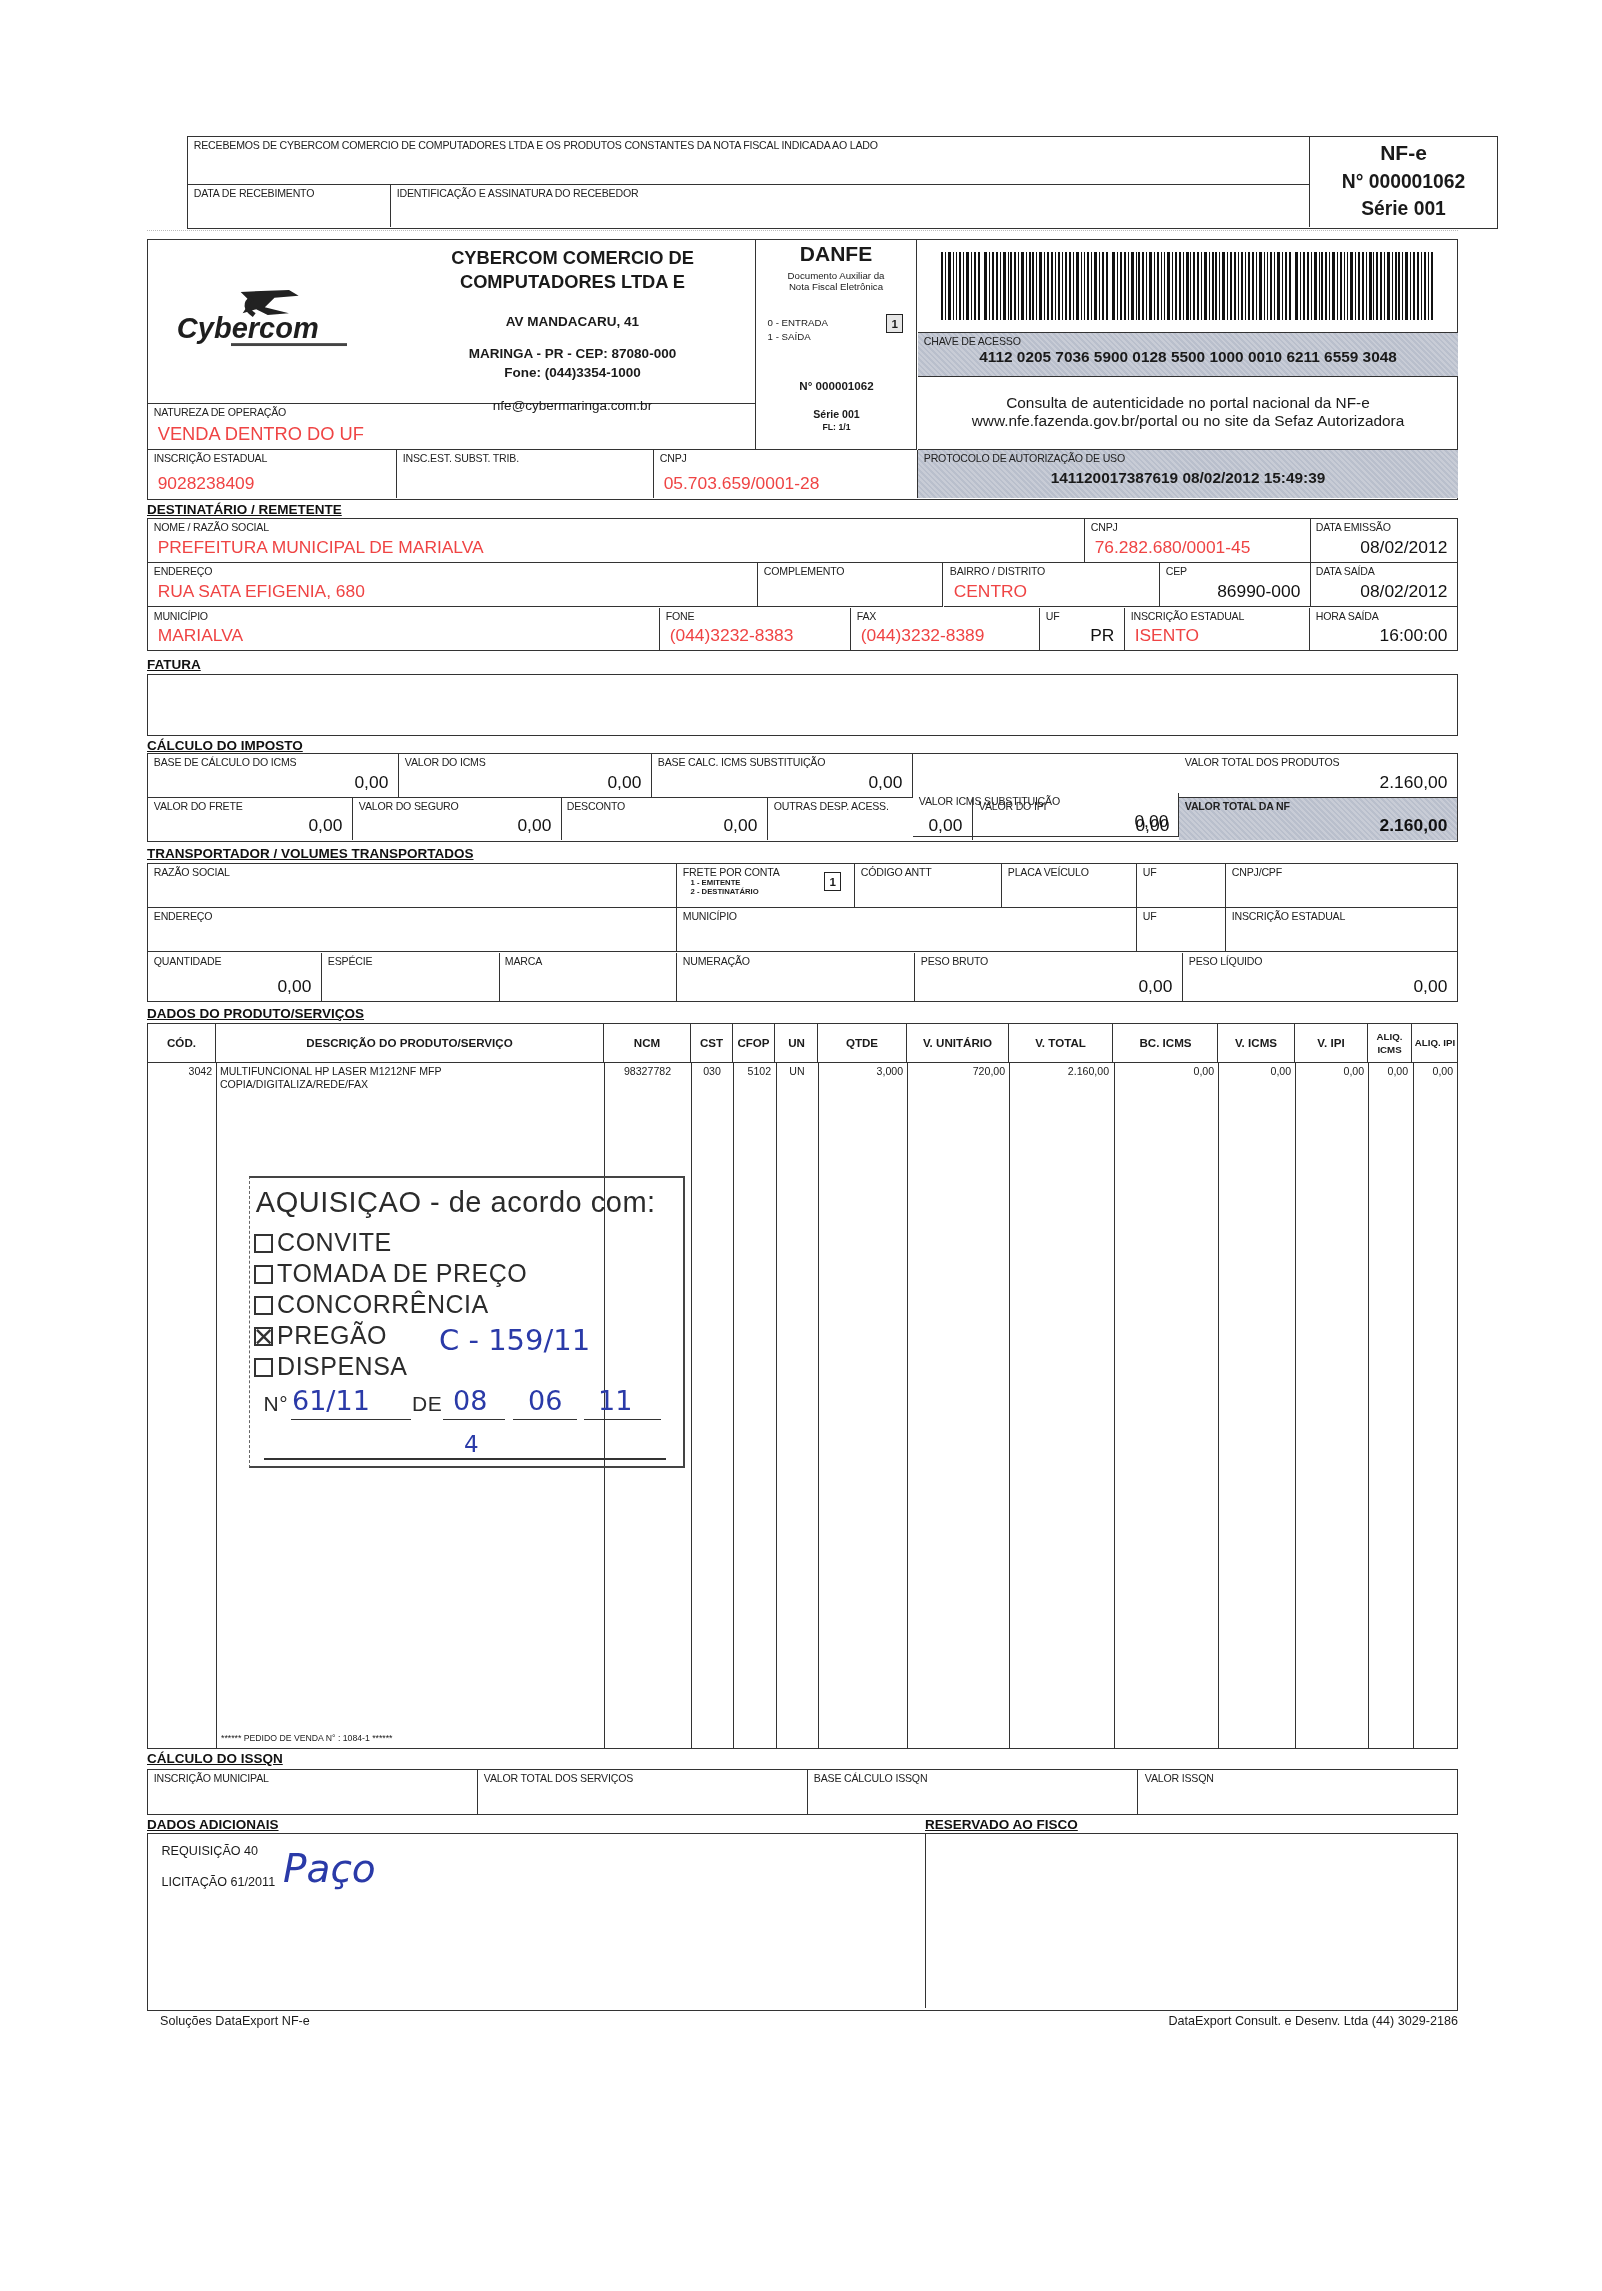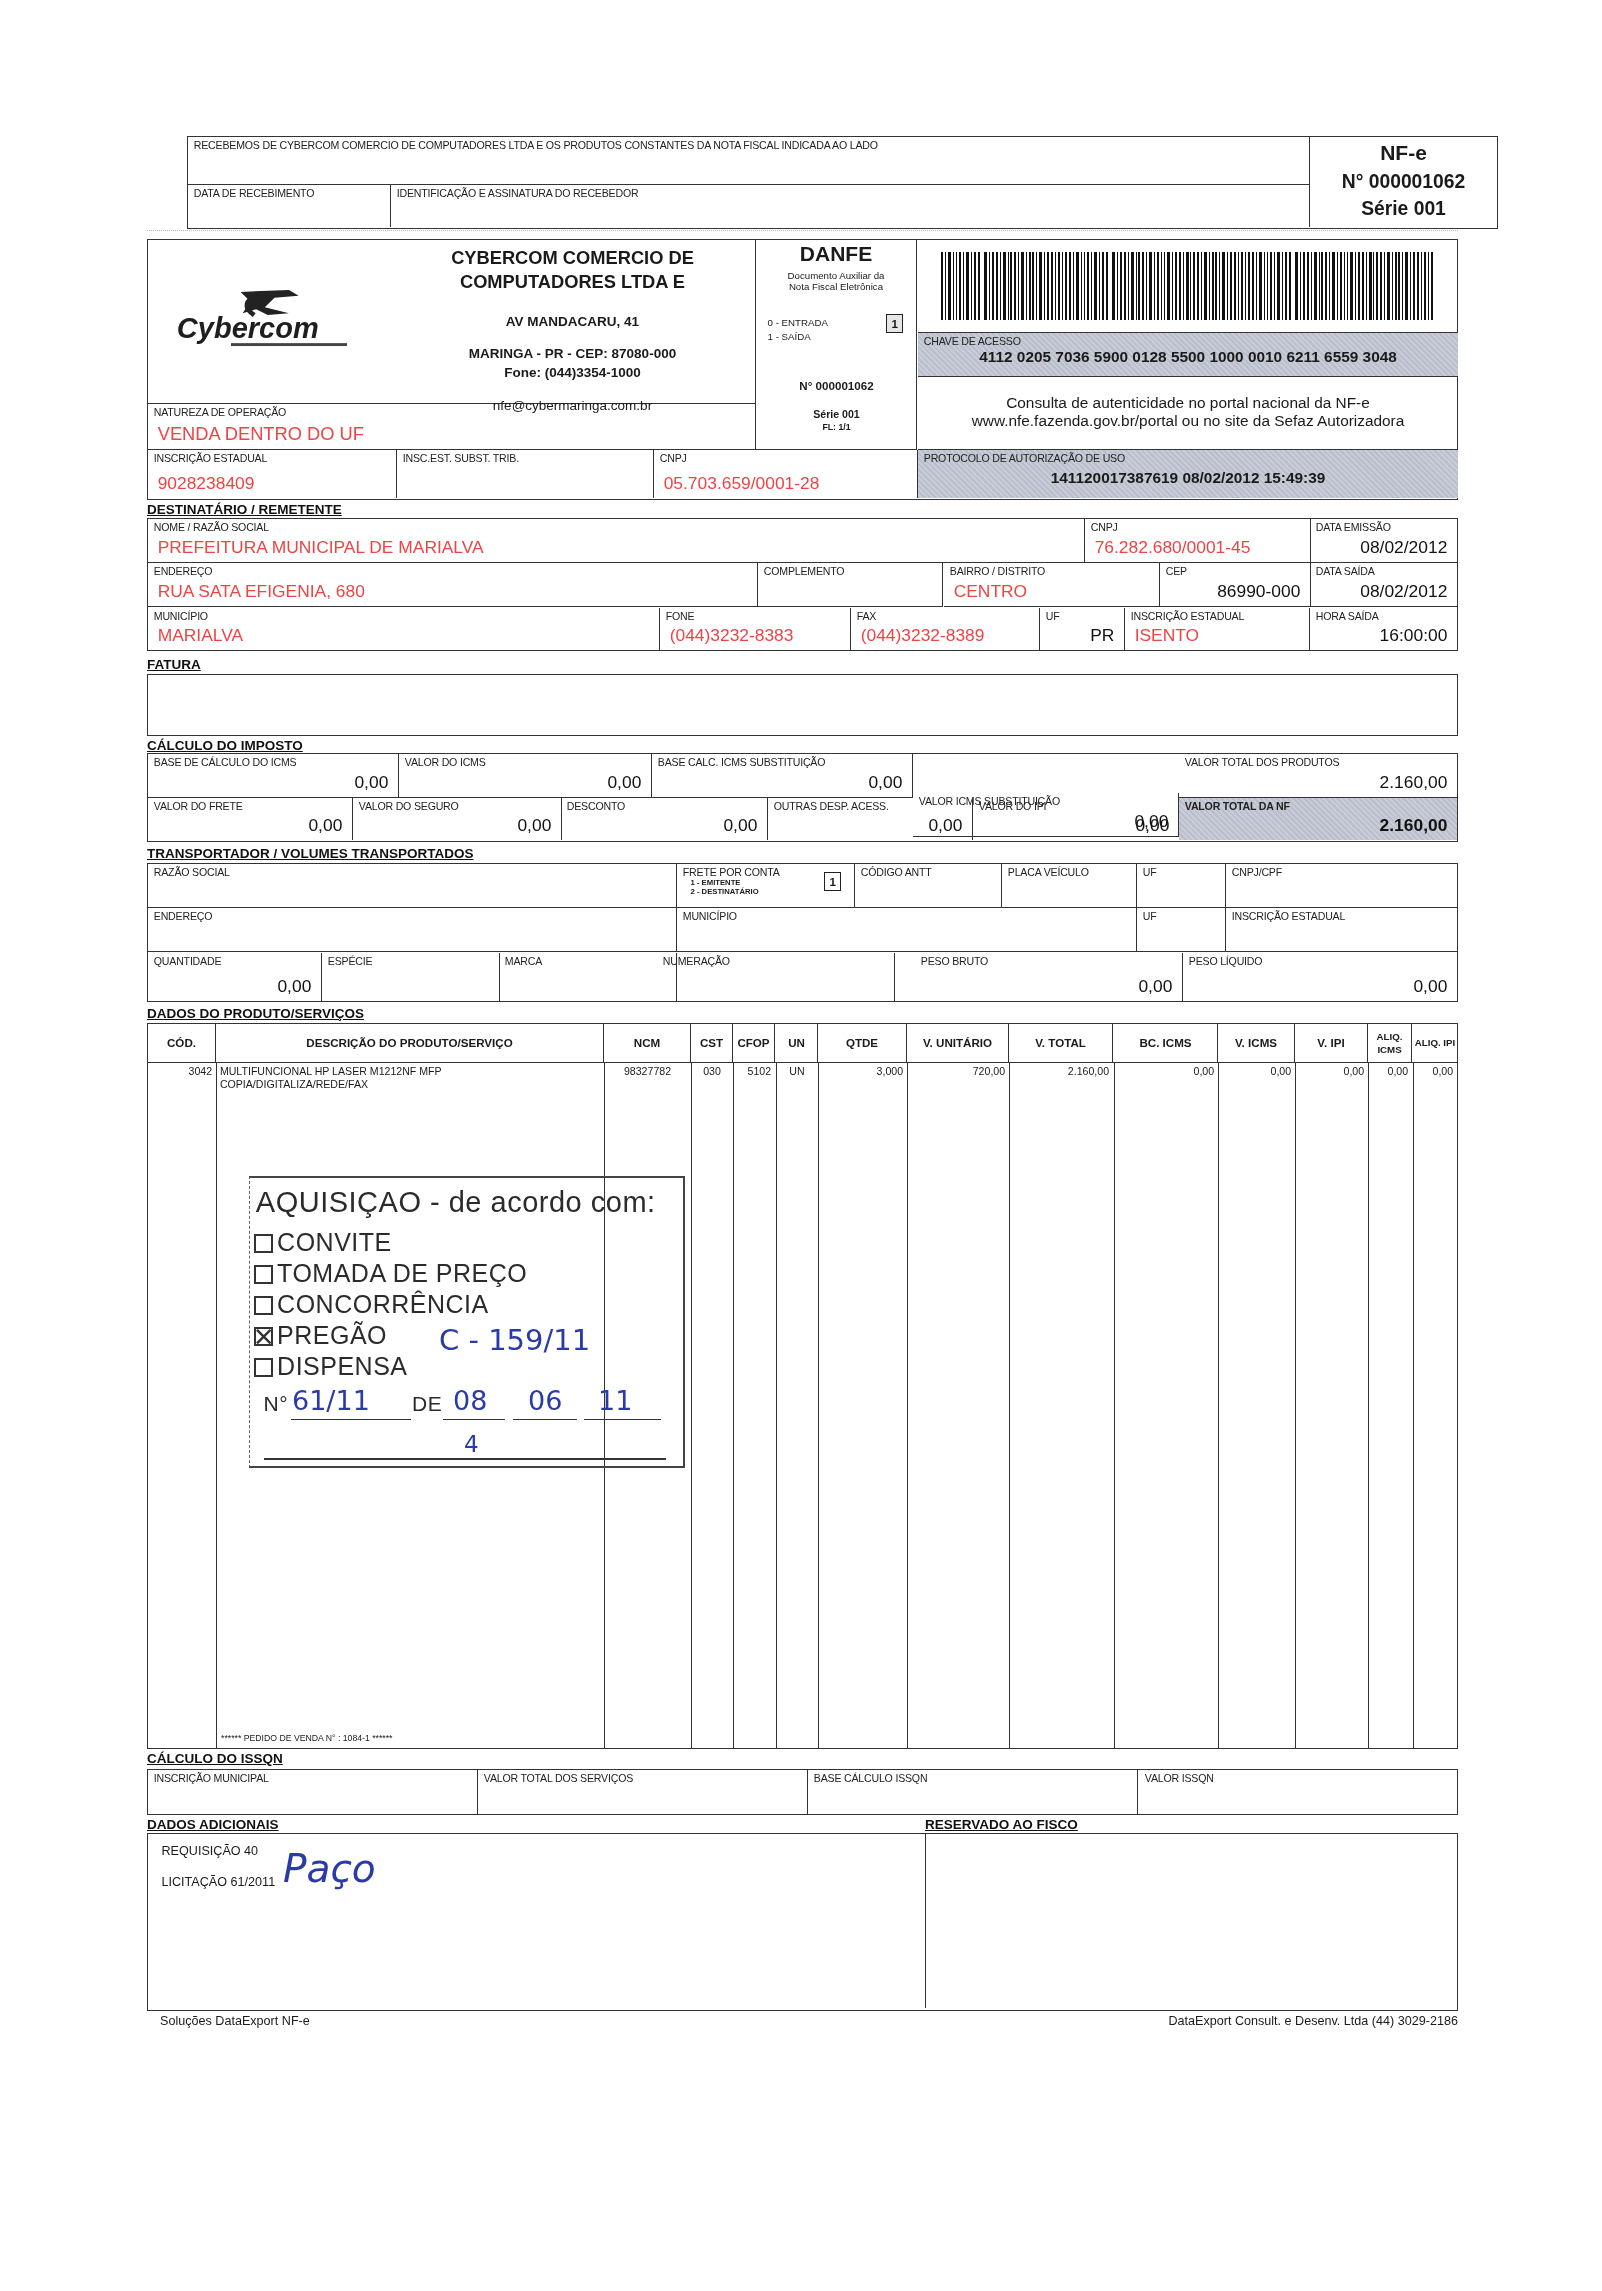--- a/index.html
+++ b/index.html
@@ -258,21 +258,21 @@
   <div class="cell" style="left:0;top:89px;width:174px;height:48px;border-bottom:none;">
     <span class="lbl">QUANTIDADE</span>
     <span class="valr">0,00</span>
   </div>
   <div class="cell" style="left:174px;top:89px;width:178px;height:48px;border-bottom:none;">
     <span class="lbl">ESPÉCIE</span>
   </div>
   <div class="cell" style="left:351px;top:89px;width:178px;height:48px;border-bottom:none;">
     <span class="lbl">MARCA</span>
   </div>
-  <div class="cell" style="left:509px;top:89px;width:238px;height:48px;border-bottom:none;">
+  <div class="cell" style="left:529px;top:89px;width:238px;height:48px;border-bottom:none;">
     <span class="lbl">NUMERAÇÃO</span>
   </div>
   <div class="cell" style="left:767px;top:89px;width:268px;height:48px;border-bottom:none;">
     <span class="lbl">PESO BRUTO</span>
     <span class="valr">0,00</span>
   </div>
   <div class="cell" style="left:1035px;top:89px;width:274px;height:48px;border:none;">
     <span class="lbl">PESO LÍQUIDO</span>
     <span class="valr">0,00</span>
   </div>

